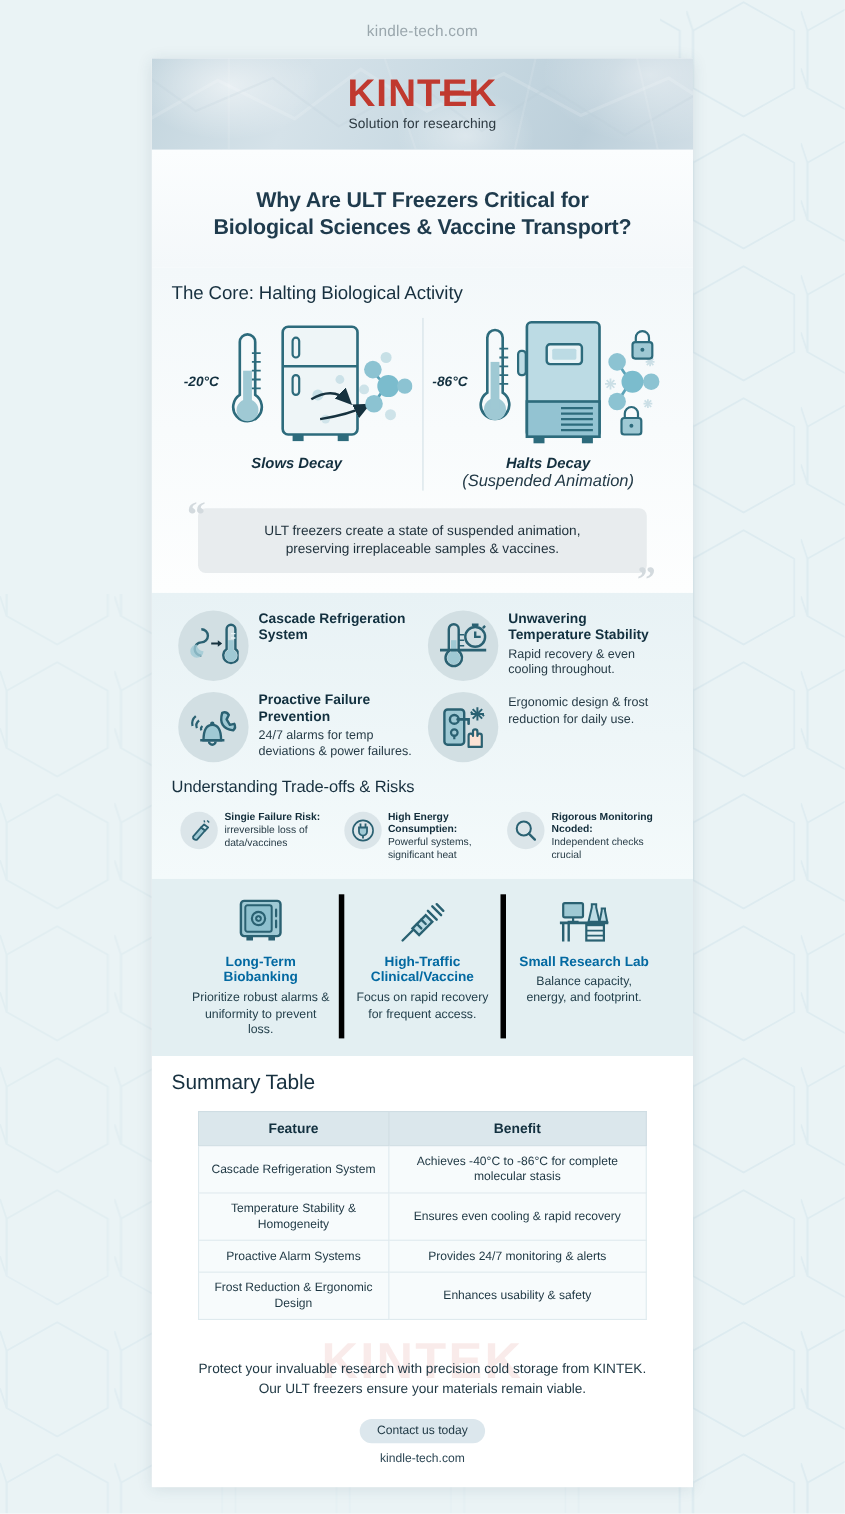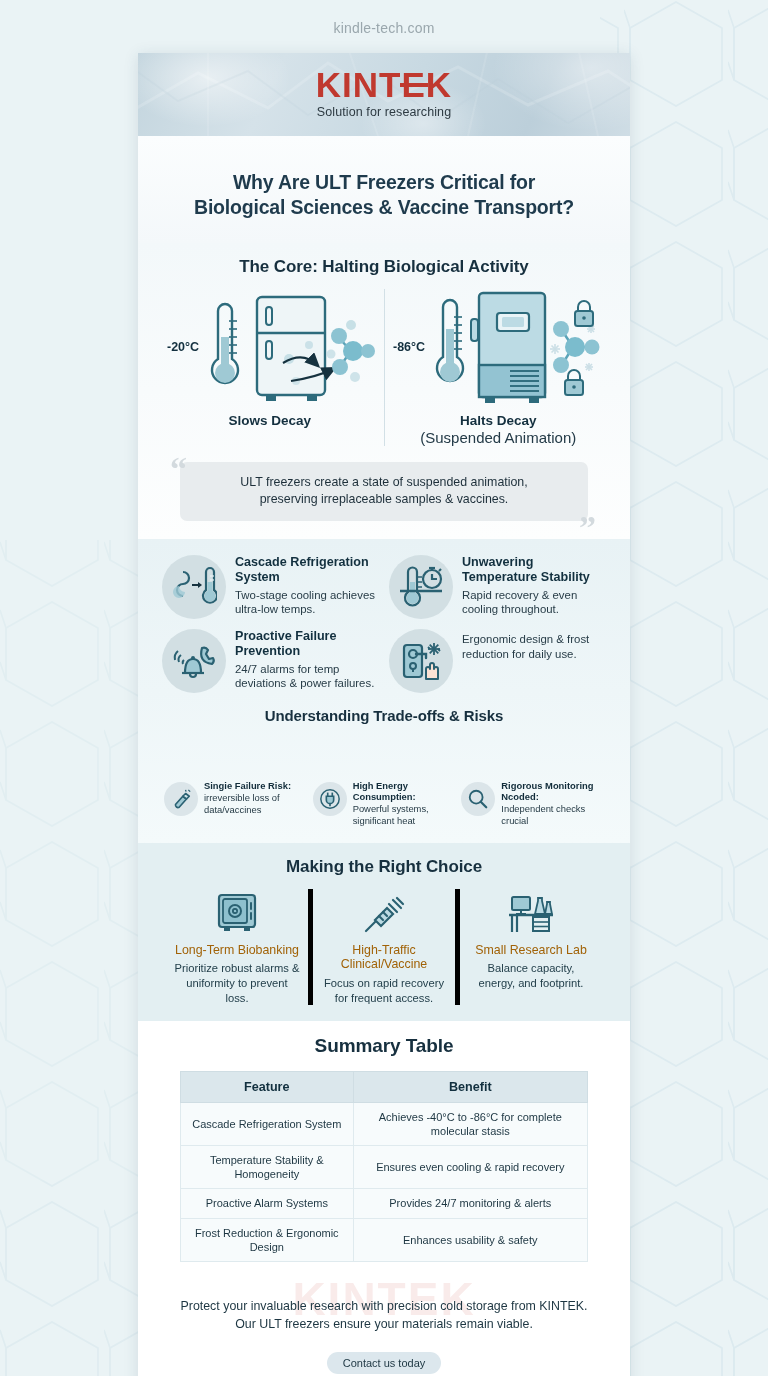--- a/index.html
+++ b/index.html
@@ -113,34 +113,34 @@
 
   
   .section { padding: 14px 18px 16px; }
   .sec-core    { background: linear-gradient(#f3f8fa,#fdfefe); }
   .sec-feat    { background: linear-gradient(#e8f2f5,#f4fafb); }
   .sec-choice  { background: #e3eff2; }
   .sec-summary { background: #ffffff; }
   .sec-footer  { background: #ffffff; position: relative; }
 
   h2.sec-title {
-    text-align: center;
     font-size: 17px;
-    font-weight: bold;
+    font-weight: normal;
     color: #17303f;
     margin-bottom: 12px;
     letter-spacing: -.1px;
   }
   h2.sec-title.sm { font-size: 15px; }
 
   
   .core-row {
     display: flex;
     align-items: stretch;
     justify-content: center;
+    font-style: italic;
   }
   .core-col {
     flex: 1;
     text-align: center;
     padding: 0 4px;
   }
   .core-col.left { border-right: 1px solid #d2e0e6; }
   .core-art { height: 118px; display:flex; align-items:center; justify-content:center; }
   .core-cap {
     font-size: 13.5px;
@@ -210,21 +210,21 @@
   }
 
   
   .trade-wrap { margin-top: 14px; }
   .trade-row {
     display: grid;
     grid-template-columns: 1fr 1fr 1fr;
     gap: 6px;
     padding: 0 8px;
   }
-  .trade-item { display: flex; gap: 6px; align-items: flex-start; margin-top: 44px; }
+  .trade-item { display: flex; gap: 6px; align-items: flex-start; }
   .trade-icon {
     flex: 0 0 auto;
     width: 34px; height: 34px;
     border-radius: 50%;
     background: #dbe5e9;
     display:flex; align-items:center; justify-content:center;
     margin-top: 2px;
   }
   .trade-h {
     font-size: 9.4px; font-weight: bold; color: #112c3a; line-height: 1.18;
@@ -239,21 +239,21 @@
     padding: 0 10px;
   }
   .choice-col {
     flex: 1;
     text-align: center;
     padding: 0 8px;
   }
   .choice-col + .choice-col { border-left: 5px solid #000000; }
   .choice-art { height: 46px; display:flex; align-items:flex-end; justify-content:center; }
   .choice-h {
-    font-size: 12.4px; font-weight: normal; color: #a16207;
+    font-size: 12.4px; font-weight: bold; color: #0369a1;
     line-height: 1.18; margin-top: 8px;
   }
   .choice-p {
     font-size: 11.2px; color: #24404c; line-height: 1.30; margin-top: 4px;
   }
 
   
   .tbl-wrap { padding: 0 24px; }
   table.summary {
     width: 100%;
@@ -528,21 +528,20 @@
             <circle cx="39" cy="30" r="5.5" fill="#9fc9d4"></circle>
             <rect x="36.5" y="16" width="5" height="14" fill="#9fc9d4"></rect>
             <g stroke="#e9f4f7" stroke-width="1.2">
               <line x1="39" y1="10" x2="43" y2="10"></line>
                 <line x1="39" y1="14" x2="43" y2="14"></line>
             </g>
           </svg>
         </div>
         <div class="feat-text">
           <div class="feat-h">Cascade Refrigeration System</div>
-          <div class="feat-p">Two-stage cooling achieves ultra-low temps.</div>
         </div>
       </div>
 
       <div class="feat-item">
         <div class="feat-icon">
           <svg width="46" height="42" viewBox="0 0 46 42">
             <g fill="none" stroke="#2a6172" stroke-width="2.2">
               <path d="M10 6 a4.5 4.5 0 0 1 9 0 v20 a7.5 7.5 0 1 1 -9 0 Z"></path>
             </g>
             <circle cx="14.5" cy="32" r="6" fill="#9fc9d4"></circle>
@@ -665,21 +664,20 @@
           <div>
             <div class="trade-h">Rigorous Monitoring Ncoded:</div>
             <div class="trade-p">Independent checks crucial</div>
           </div>
         </div>
       </div>
     </div>
   </div>
 
   <div class="section sec-choice">
-    <h2 class="sec-title">Making the Right Choice</h2>
     <div class="choice-row">
 
       <div class="choice-col">
         <div class="choice-art">
           <svg width="44" height="44" viewBox="0 0 44 44">
             <rect x="4" y="4" width="36" height="32" rx="3" fill="#9fc9d4" stroke="#2a6172" stroke-width="2.2"></rect>
             <rect x="8" y="8" width="24" height="24" rx="2" fill="#8ec0ce" stroke="#2a6172" stroke-width="1.8"></rect>
             <circle cx="20" cy="20" r="6" fill="none" stroke="#2a6172" stroke-width="2"></circle>
             <circle cx="20" cy="20" r="2.2" fill="none" stroke="#2a6172" stroke-width="1.6"></circle>
             <path d="M22 20 a2 2 0 1 0 -1 1.7" fill="none" stroke="#2a6172" stroke-width="1.4"></path>

